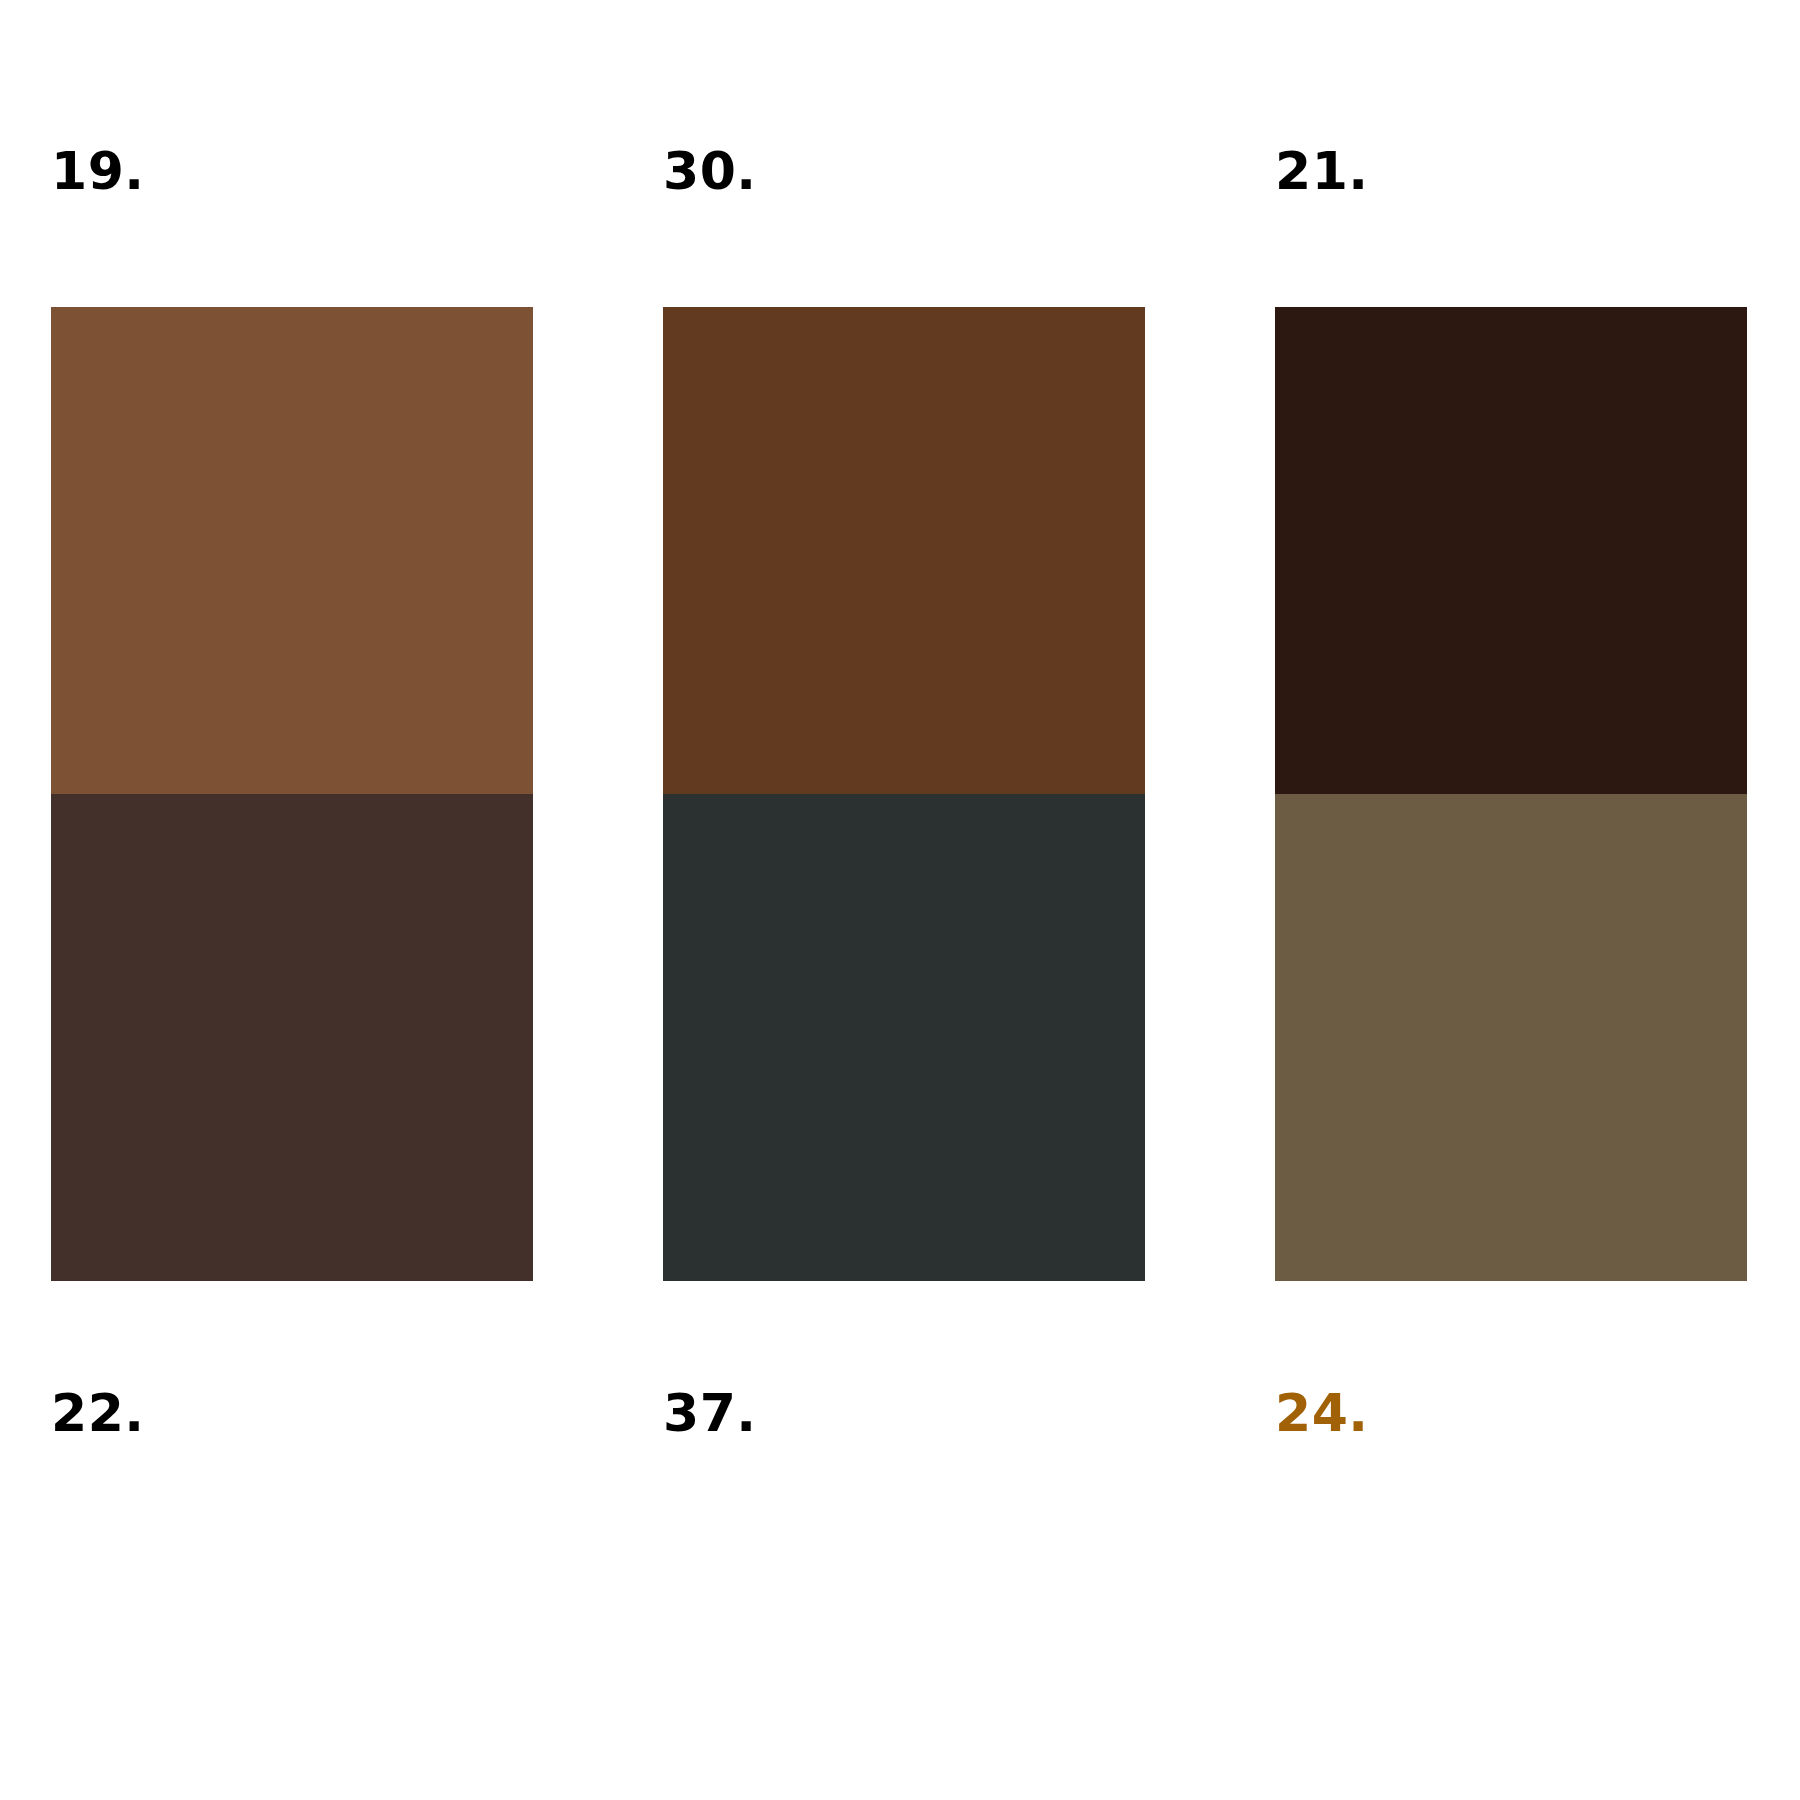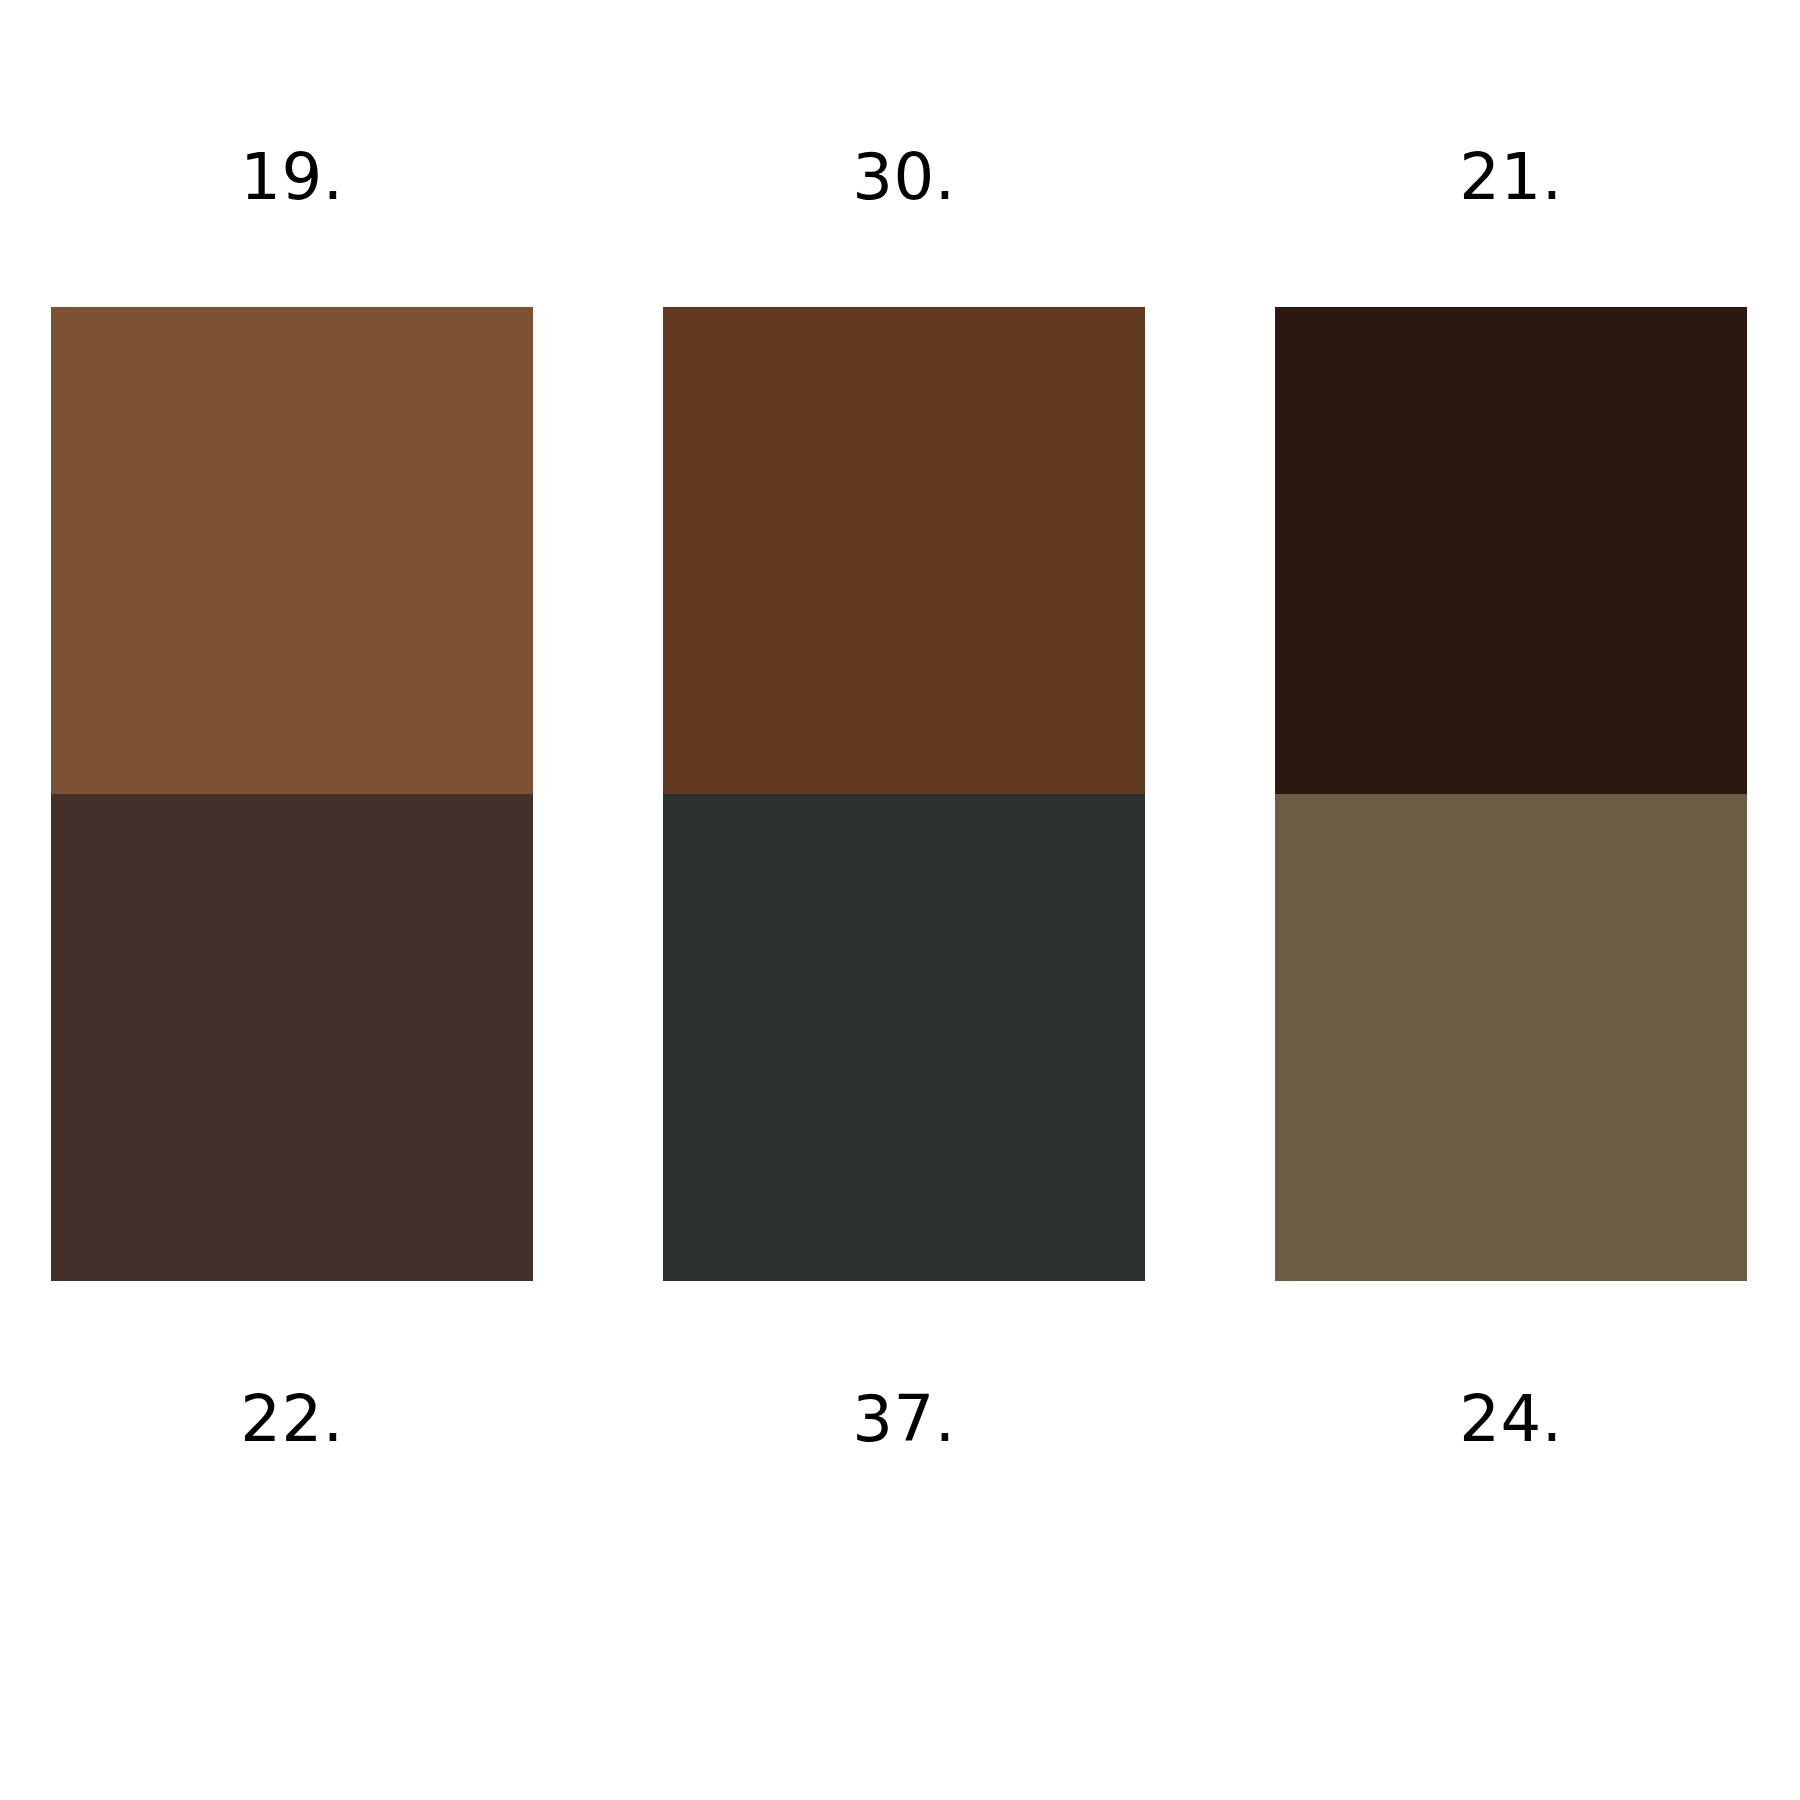--- a/index.html
+++ b/index.html
@@ -40,23 +40,23 @@
   .cell {
     position: relative;
     display: flex;
     flex-direction: column;
   }
   .cell.label-top    { justify-content: flex-start; }
   .cell.label-bottom { justify-content: flex-end; }
 
   .swatch-label {
     width: 100%;
-    text-align: center;
-    font-size: 64px;
-    font-weight: 400;
+    text-align: left;
+    font-size: 52px;
+    font-weight: 700;
     color: #000000;
     letter-spacing: 0.5px;
     line-height: 1;
     flex: 0 0 auto;
   }
   .label-top .swatch-label    { margin-bottom: 0; height: 187px; padding-top: 25px; box-sizing: border-box; }
   .label-bottom .swatch-label { margin-top: 0;  height: 187px; padding-top: 106px; box-sizing: border-box; }
 
   .swatch-chip {
     width: 100%;
@@ -94,17 +94,17 @@
       <div class="swatch-label" style="color: rgb(0, 0, 0);">22.</div>
     </div>
 
     <div class="cell label-bottom col-2">
       <div class="swatch-chip" style="background-color: rgb(43, 49, 48);"></div>
       <div class="swatch-label" style="color: rgb(0, 0, 0);">37.</div>
     </div>
 
     <div class="cell label-bottom col-3">
       <div class="swatch-chip" style="background-color: rgb(109, 92, 68);"></div>
-      <div class="swatch-label" style="color: #000000;">24.</div>
+      <div class="swatch-label" style="color: #a16207;">24.</div>
     </div>
 
   </div>
 </div>
 
 </body></html>

